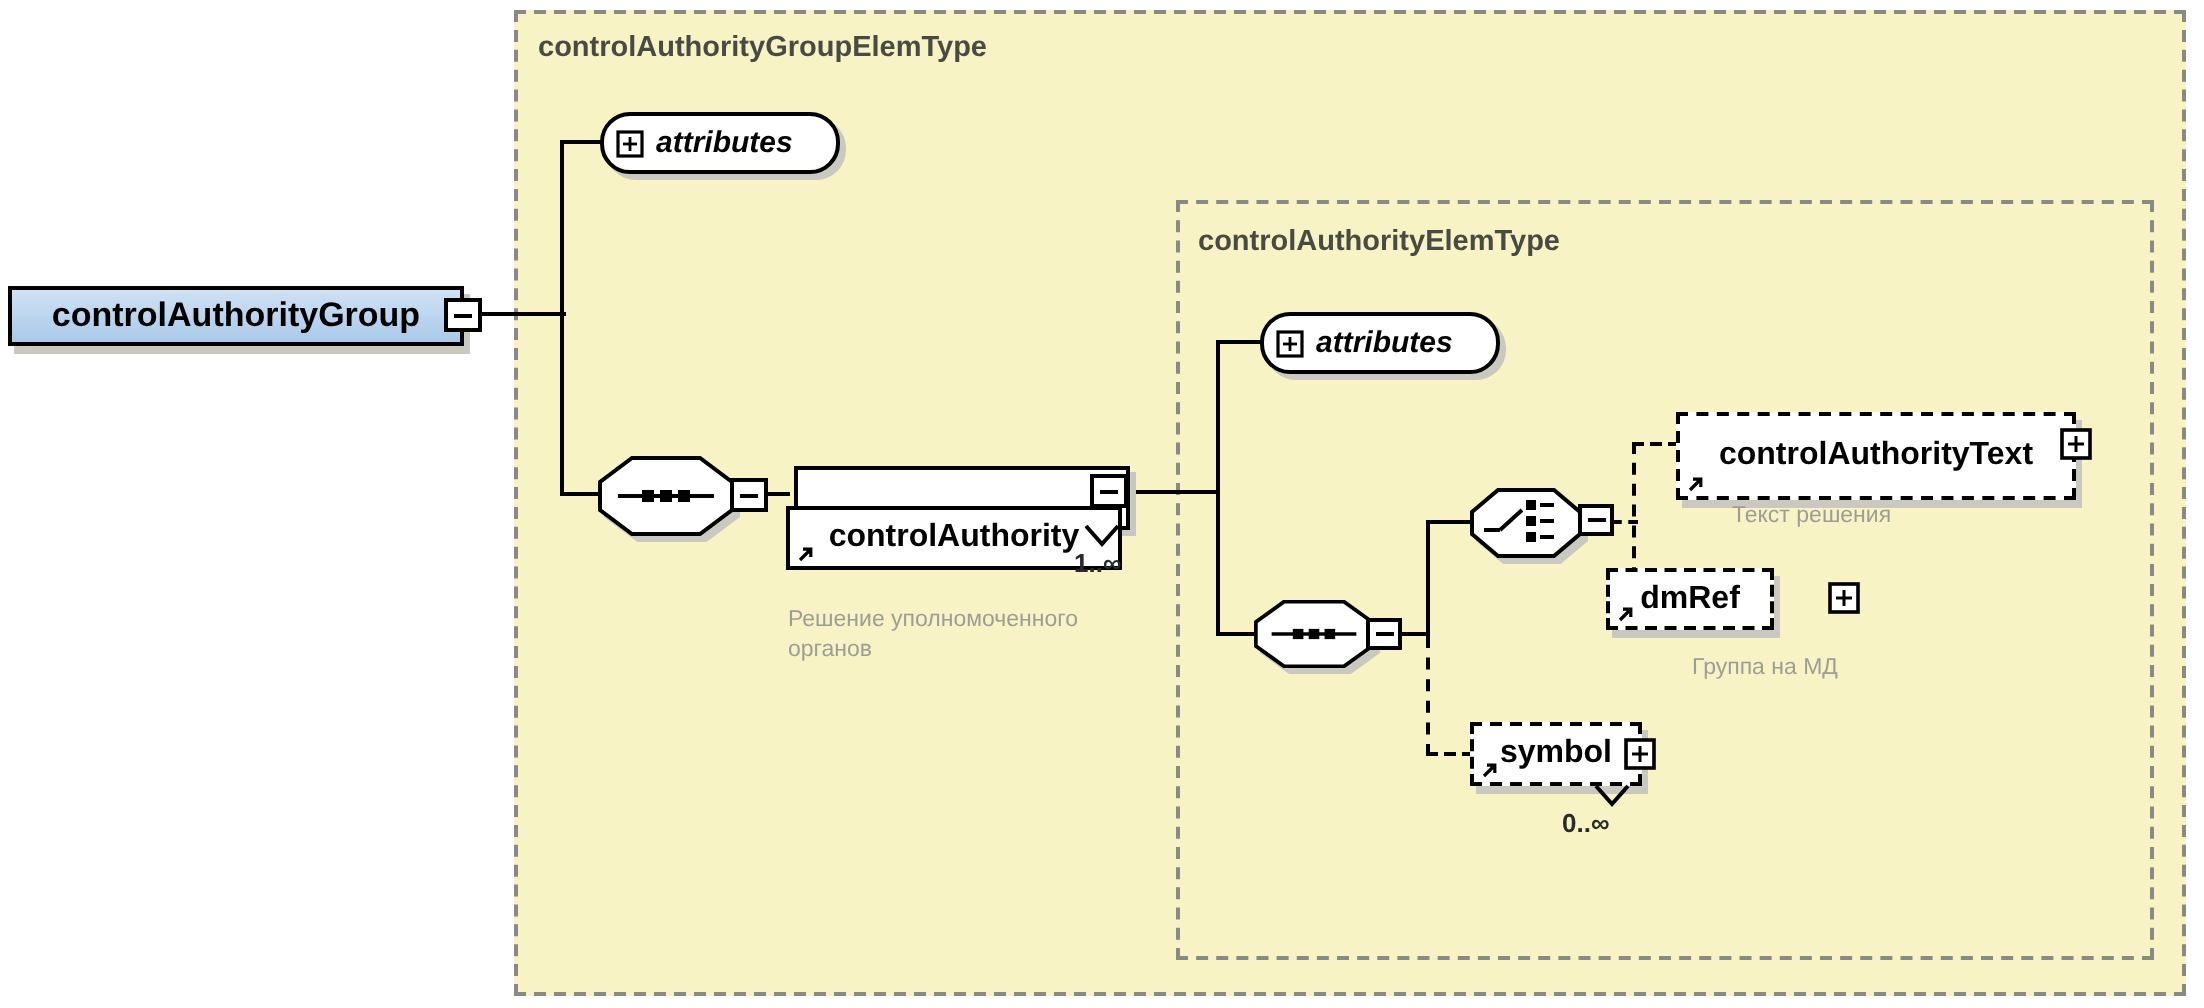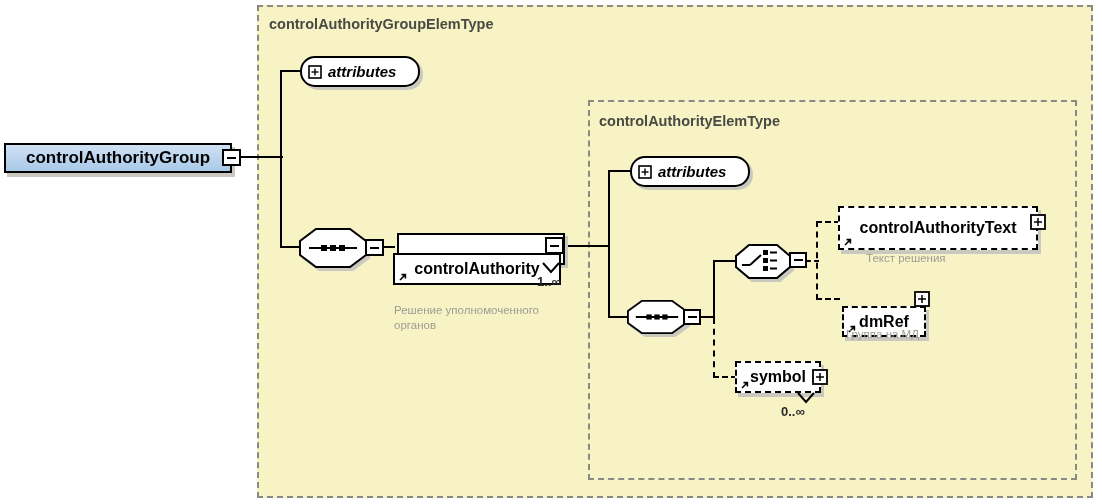--- a/index.html
+++ b/index.html
@@ -166,21 +166,21 @@
     </svg>
     <span class="elem-label">controlAuthorityText</span>
   </div>
   <svg class="expand-btn" style="left:1030px;top:214px;" width="16" height="16" viewBox="0 0 16 16">
     <rect x="1" y="1" width="14" height="14" fill="#fff" stroke="#000" stroke-width="1.8"></rect>
     <line x1="4" y1="8" x2="12" y2="8" stroke="#000" stroke-width="1.5"></line>
     <line x1="8" y1="4" x2="8" y2="12" stroke="#000" stroke-width="1.5"></line>
   </svg>
   <div class="ann" style="left:846px;top:251px;margin-left:20px;">Текст решения</div>
 
-  <div class="node dashed" style="left:842px;top:284px;width:84px;height:31px;margin-top:22px;">
+  <div class="node dashed" style="left:803px;top:284px;width:84px;height:31px;">
     <svg class="ref-arrow" width="10" height="10" viewBox="0 0 10 10">
       <path d="M2 8 L7 3 M3.5 2.6 H7.4 V6.5" stroke="#000" stroke-width="1.6" fill="none"></path>
     </svg>
     <span class="elem-label">dmRef</span>
   </div>
   <svg class="expand-btn" style="left:914px;top:291px;" width="16" height="16" viewBox="0 0 16 16">
     <rect x="1" y="1" width="14" height="14" fill="#fff" stroke="#000" stroke-width="1.8"></rect>
     <line x1="4" y1="8" x2="12" y2="8" stroke="#000" stroke-width="1.5"></line>
     <line x1="8" y1="4" x2="8" y2="12" stroke="#000" stroke-width="1.5"></line>
   </svg>

